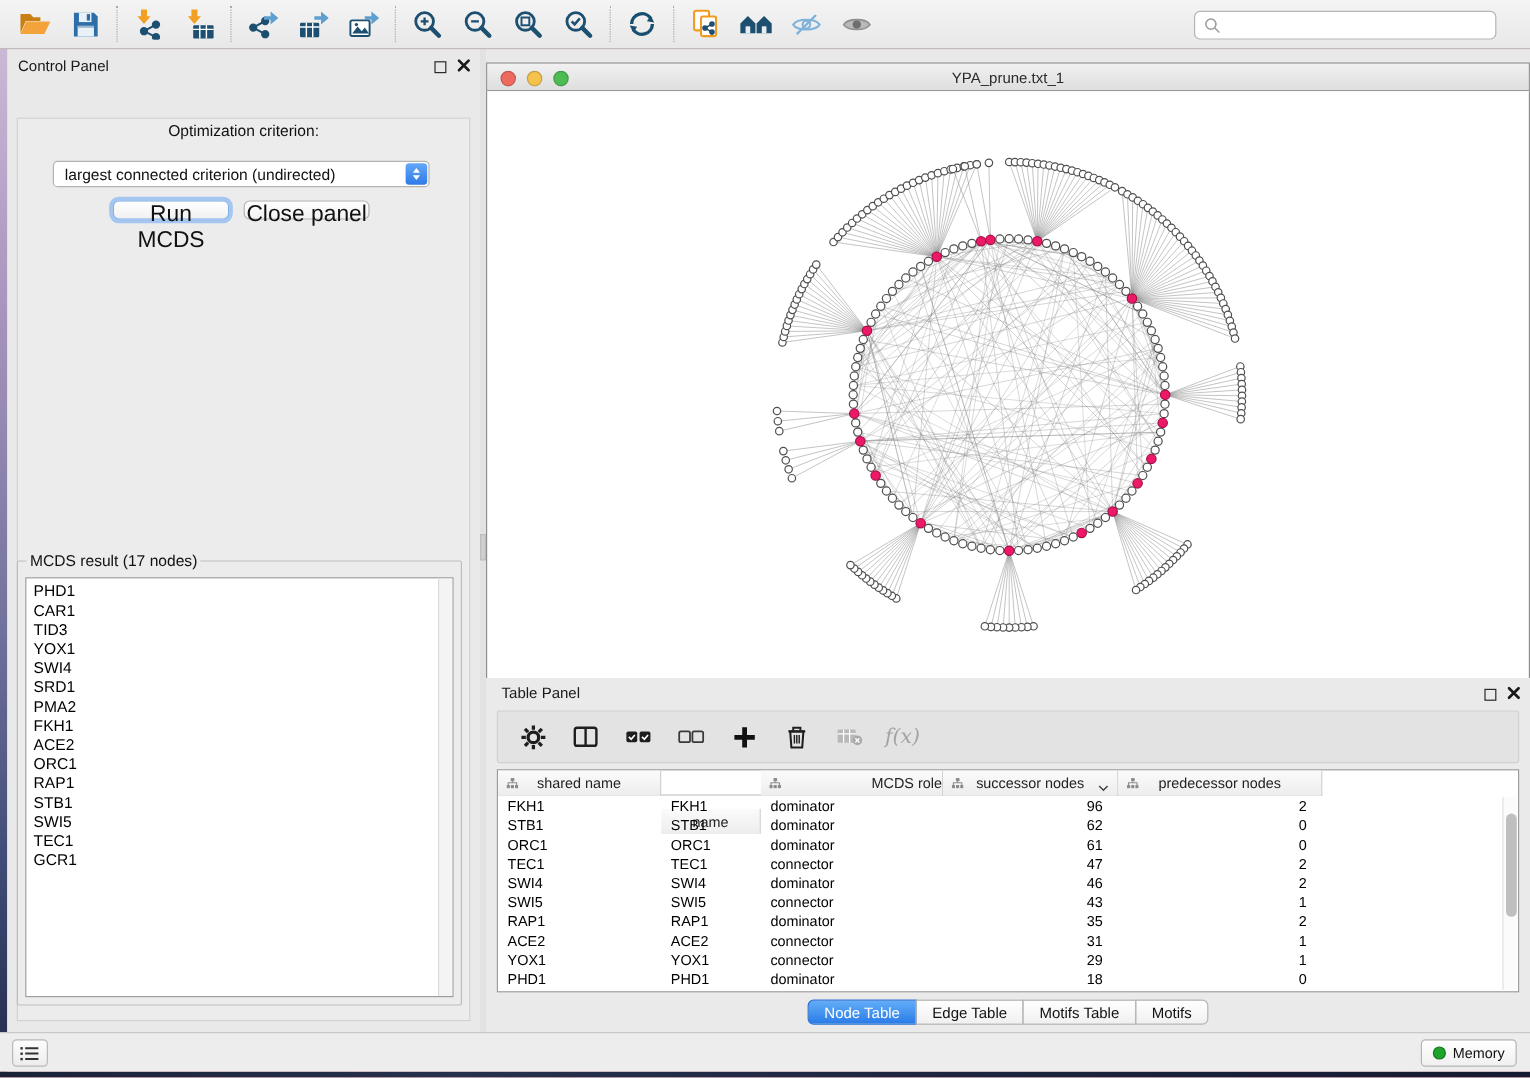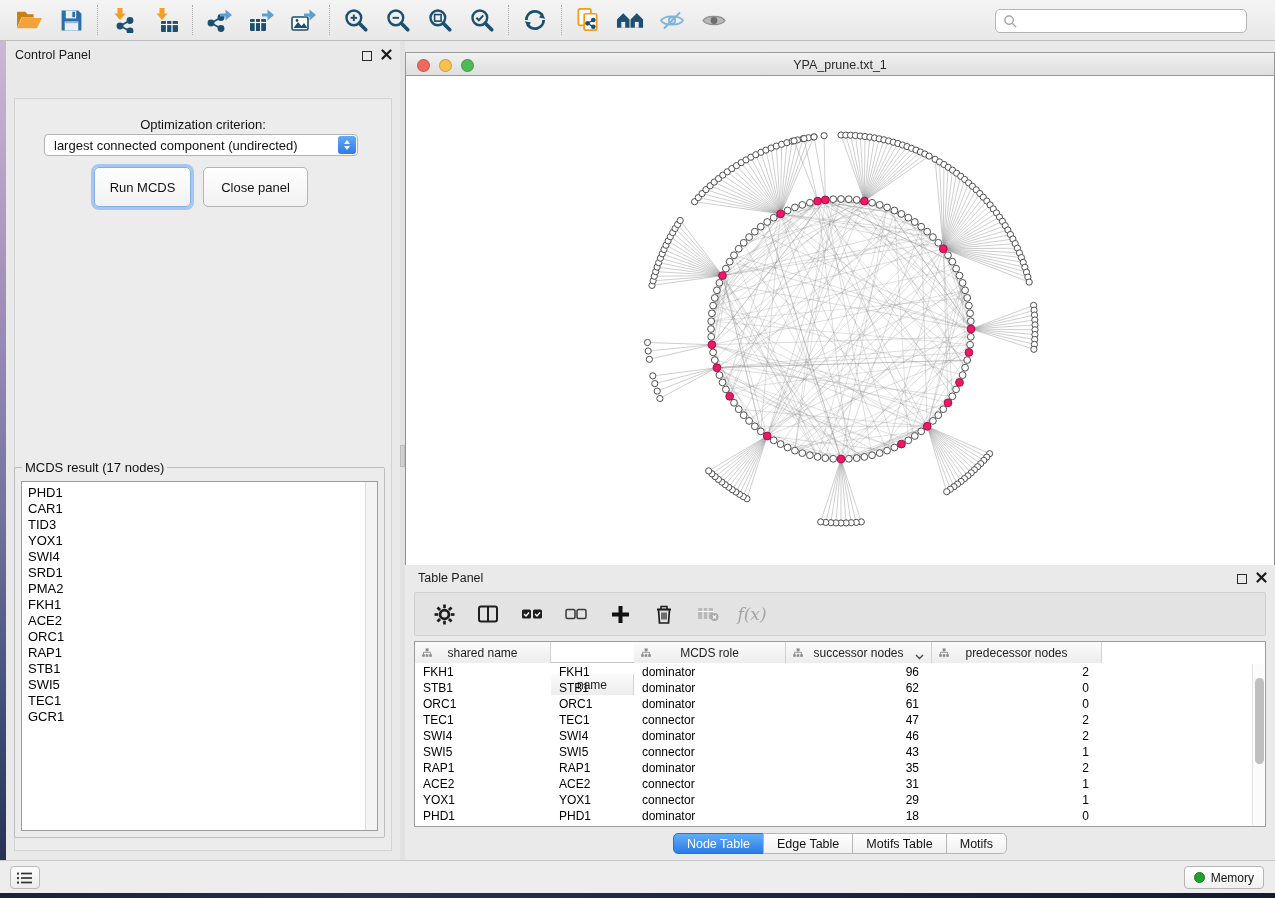--- a/index.html
+++ b/index.html
@@ -38,30 +38,30 @@
   .seg .segbtn { font-family:"Liberation Sans",sans-serif; font-size:12.5px; color:#111; height:21px;
     padding:2px 13px; background:linear-gradient(#ffffff,#f0f0f0); border:1px solid #b6b6b6;
     margin-left:-1px; cursor:default; }
   .seg .segbtn:first-child { border-radius:5px 0 0 5px; margin-left:0; }
   .seg .segbtn:last-child { border-radius:0 5px 5px 0; }
   .seg .segbtn.active { background:linear-gradient(#62adf8,#2a7ce8); color:#fff; border-color:#2a72d4; }
   .cp-tabs-row { position:absolute; left:0; right:0; top:33px; text-align:center; }
 
   .cp-body { position:absolute; left:8px; right:8px; top:57px; bottom:9px;
     background:#ececec; border:1px solid #d3d3d3; }
-  .opt-label { position:absolute; left:0; right:0; top:76px; text-align:center; font-size:13px; color:#111; }
+  .opt-label { position:absolute; left:0; right:0; top:60px; text-align:center; font-size:13px; color:#111; }
   .dropdown { position:absolute; left:38px; top:93px; width:314px; height:22px; background:#fff;
     border:1px solid #b3b3b3; border-radius:4px; display:flex; align-items:center; padding-left:9px;
     font-size:13px; }
   .stepper { position:absolute; right:1px; top:1px; bottom:1px; width:18px; border-radius:3px;
     background:linear-gradient(#63a8f8,#2e7ae8); display:flex; flex-direction:column;
     align-items:center; justify-content:center; }
   .stepper .up { width:0; height:0; border:3.5px solid transparent; border-bottom:4.5px solid #fff; margin-bottom:2px; }
   .stepper .dn { width:0; height:0; border:3.5px solid transparent; border-top:4.5px solid #fff; }
-  .btn { font-family:"Liberation Sans",sans-serif; font-size:13px; color:#111; height:40px;
+  .btn { font-family:"Liberation Sans",sans-serif; font-size:19px; color:#111; height:16px;
     background:linear-gradient(#ffffff,#f1f1f1); border:1px solid #b4b4b4; border-radius:5px; cursor:default; }
   .btn-run { position:absolute; left:88px; top:126px; width:97px; border-color:#7fb0ea;
     box-shadow:0 0 0 3px rgba(106,168,244,.55); }
   .btn-close { position:absolute; left:197px; top:126px; width:105px; }
 
   .result-fieldset { position:absolute; left:8px; top:426px; width:371px; height:371px;
     border:1px solid #bdbdbd; border-radius:2px; }
   .result-legend { position:absolute; left:7px; top:-8px; background:#ececec; padding:0 3px;
     font-size:13px; color:#111; }
   .result-list { position:absolute; left:6px; right:6px; top:13px; bottom:6px; background:#fff;
@@ -303,21 +303,21 @@
         <button style="background:none;border:none;padding:0;">
           <svg class="close-x" viewBox="0 0 11 11">
               <path d="M1.5 1.5l8 8M9.5 1.5l-8 8" stroke="#1a1a1a" stroke-width="2.2" stroke-linecap="round"></path>
             </svg>
         </button>
       </span>
     </div>
     <div class="cp-body"></div>
     <div class="opt-label">Optimization criterion:</div>
     <div class="dropdown">
-      <span>largest connected component (undirected)</span>
+      <span>largest connected criterion (undirected)</span>
       <span class="stepper">
           <i class="up"></i>
           <i class="dn"></i>
         </span>
     </div>
     <button class="btn btn-run">Run MCDS</button>
     <button class="btn btn-close">Close panel</button>
     <div class="result-fieldset">
       <span class="result-legend">MCDS result (17 nodes)</span>
       <div class="result-list">
@@ -1080,21 +1080,21 @@
                   <path d="M5 3v1.3M1.5 6.2V4.3h7v1.9" stroke="#8a8a8a" fill="none" stroke-width="0.9"></path>
                   <rect x="0.2" y="6.2" width="2.6" height="2.6" fill="#8a8a8a"></rect>
                   <rect x="3.7" y="6.2" width="2.6" height="2.6" fill="#8a8a8a"></rect>
                   <rect x="7.2" y="6.2" width="2.6" height="2.6" fill="#8a8a8a"></rect>
                 </svg></span>
               <span>shared name</span>
             </div>
             <div class="th" style="width: 83px; margin-top: 32px;">
               <span>name</span>
             </div>
-            <div class="th" style="width: 152px;">
+            <div class="th" style="width: 152px; justify-content: flex-end;">
               <span class="hicon"><svg width="10" height="10" viewBox="0 0 10 10">
                   <rect x="3.6" y="0.4" width="3" height="2.6" fill="#8a8a8a"></rect>
                   <path d="M5 3v1.3M1.5 6.2V4.3h7v1.9" stroke="#8a8a8a" fill="none" stroke-width="0.9"></path>
                   <rect x="0.2" y="6.2" width="2.6" height="2.6" fill="#8a8a8a"></rect>
                   <rect x="3.7" y="6.2" width="2.6" height="2.6" fill="#8a8a8a"></rect>
                   <rect x="7.2" y="6.2" width="2.6" height="2.6" fill="#8a8a8a"></rect>
                 </svg></span>
               <span>MCDS role</span>
             </div>
             <div class="th" style="width: 146px;">

